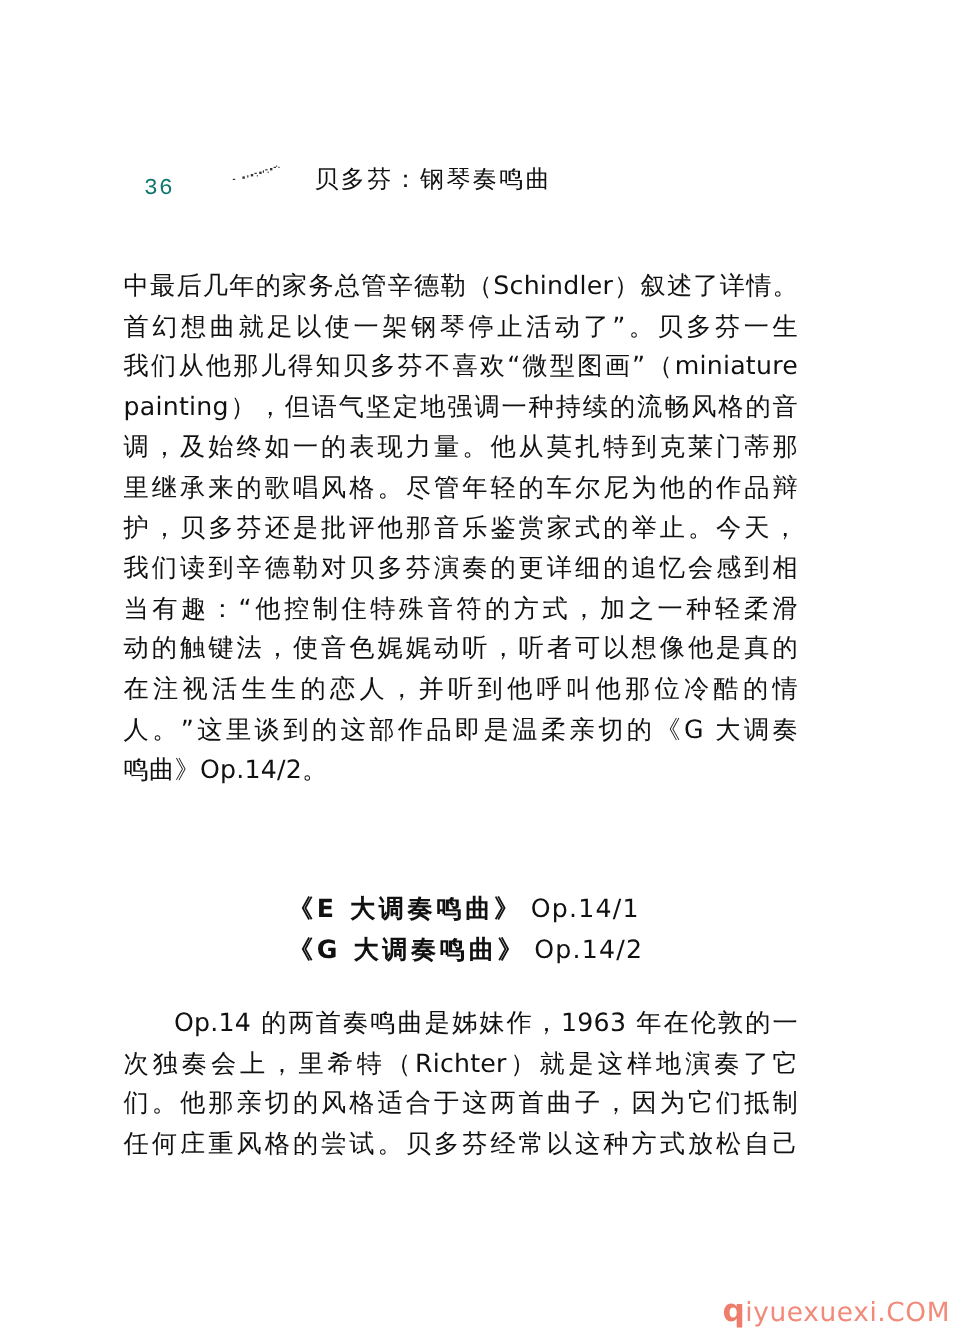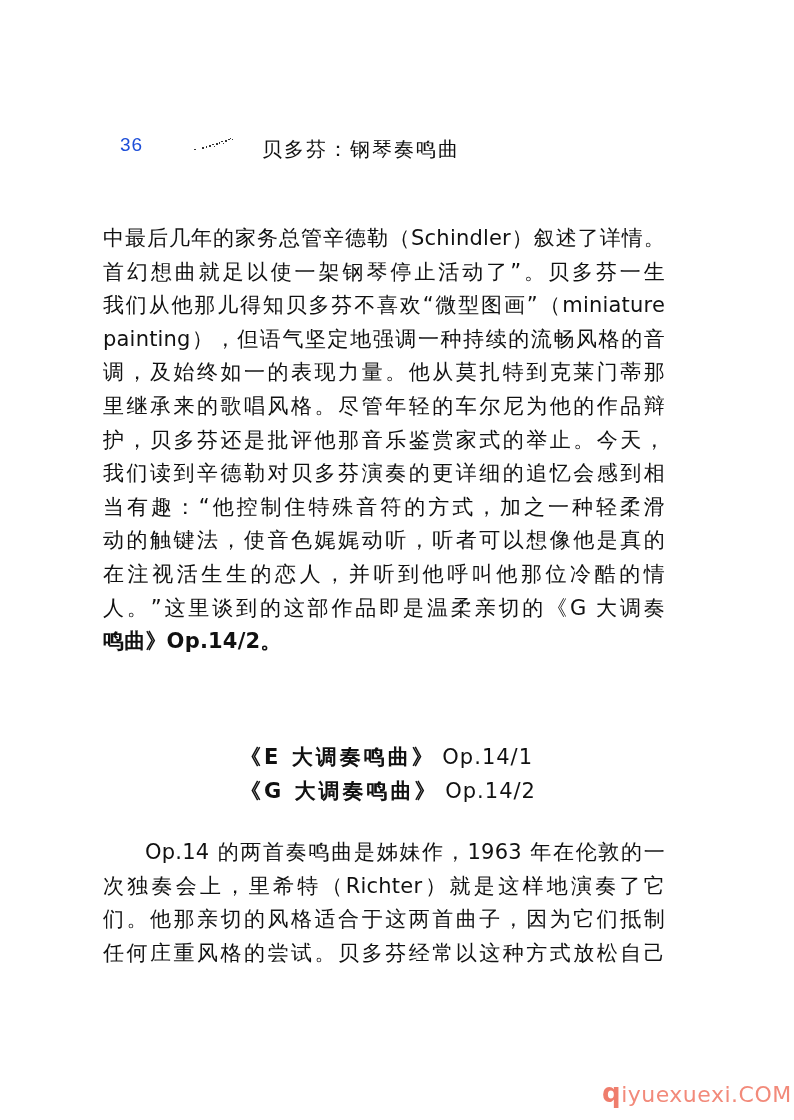--- a/index.html
+++ b/index.html
@@ -23,24 +23,24 @@
     .header {
       position: absolute;
       left: 120px;
       top: 134px;
       height: 30px;
       width: 560px;
     }
     .page-number {
       position: absolute;
       left: 0;
-      top: 0;
-      font-family: Liberation Sans, sans-serif;
+      top: 12px;
+      font-family: Liberation Mono, monospace;
       font-size: 19px;
-      color: #1d4ed8;
+      color: #0f766e;
       letter-spacing: 1px;
     }
     .ornament {
       position: absolute;
       left: 72px;
       top: 2px;
       width: 48px;
       height: 18px;
     }
     .running-title {
@@ -65,21 +65,20 @@
       letter-spacing: 0.2px;
     }
     .body-text .line {
       display: block;
       white-space: nowrap;
       text-align-last: justify;
       text-align: justify;
     }
     .body-text .line.last {
       text-align-last: left;
-      font-weight: bold;
     }
     .work-headings {
       position: absolute;
       left: 240px;
       top: 740px;
       width: 320px;
     }
     .work-heading {
       display: block;
       font-family: "DejaVu Sans", sans-serif;

